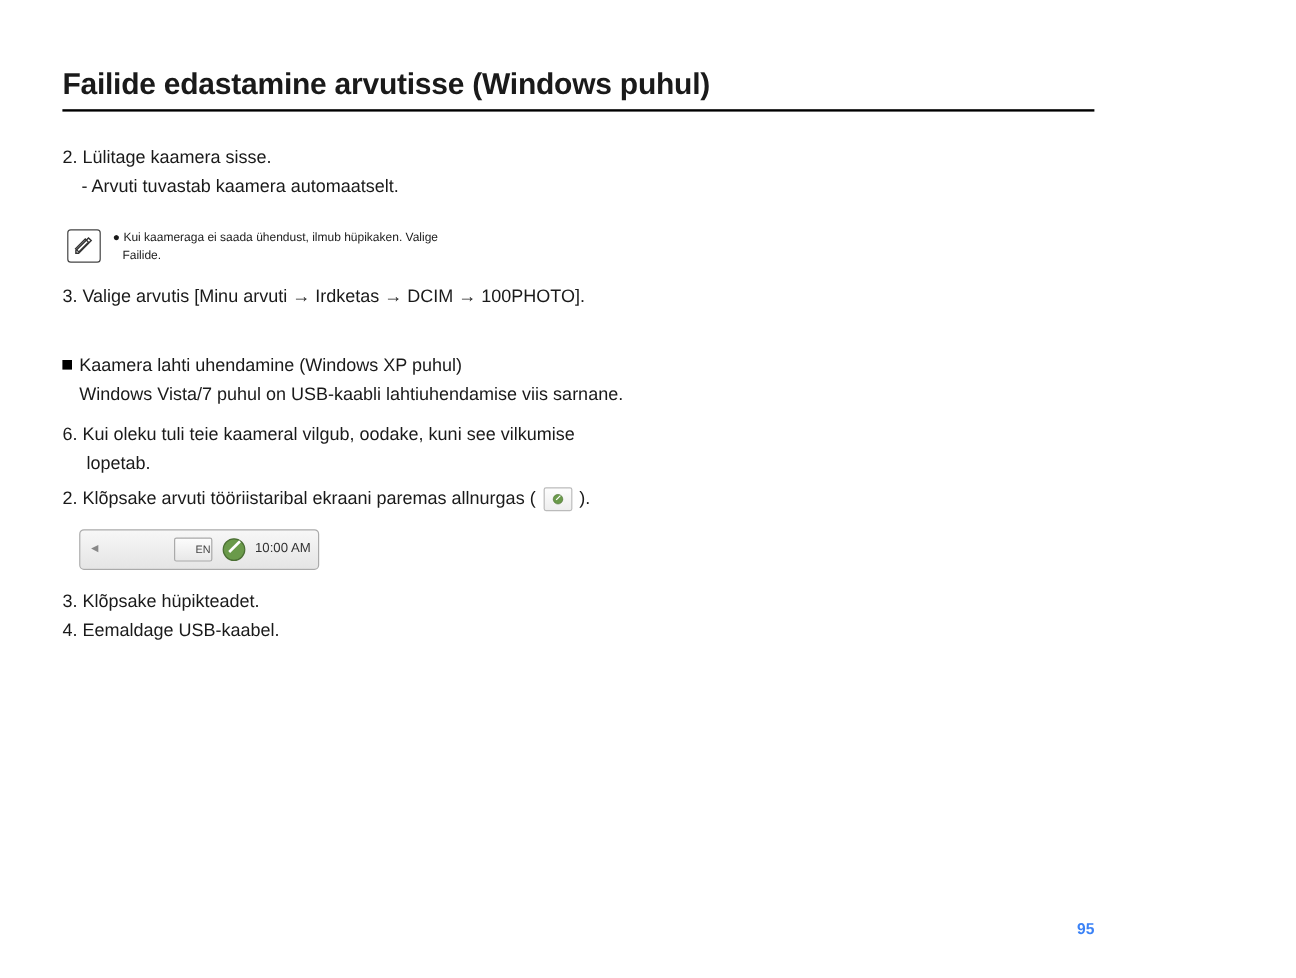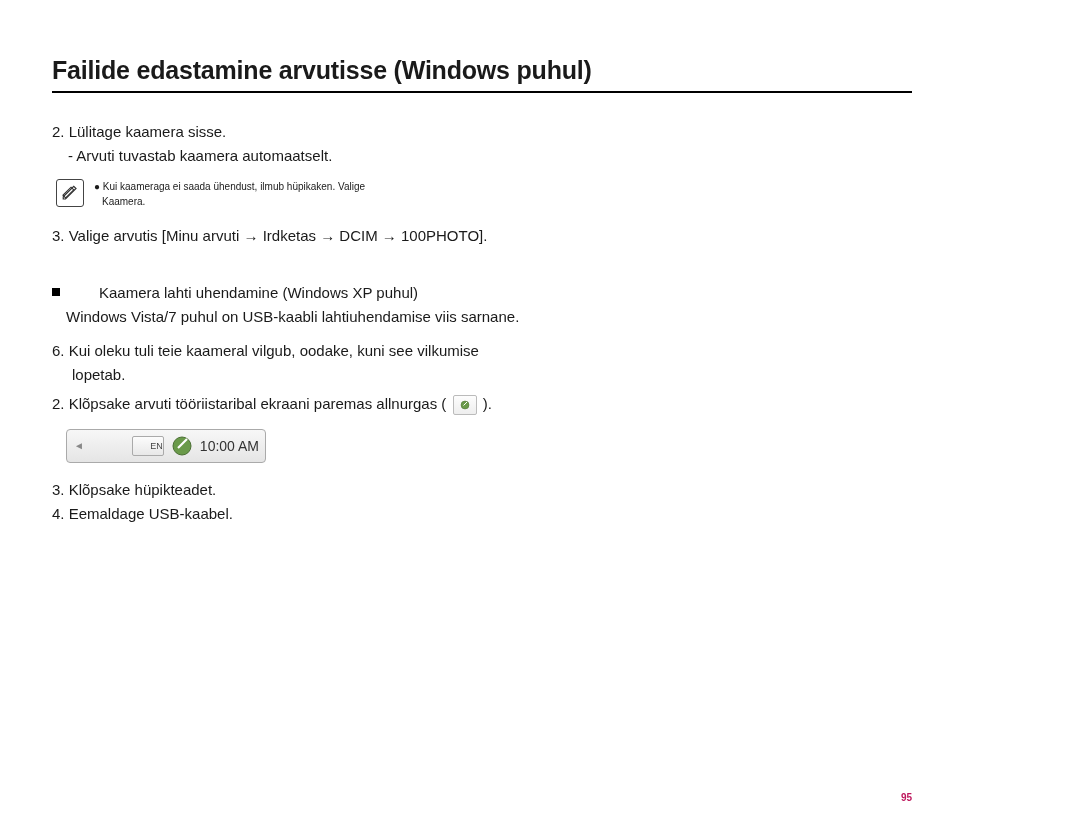--- a/index.html
+++ b/index.html
@@ -37,27 +37,26 @@
     line-height: 1.45;
   }
   .step {
     text-indent: -20px;
     padding-left: 20px;
     margin-bottom: 2px;
   }
   .substep {
     padding-left: 26px;
     text-indent: -10px;
-    margin-bottom: 12px;
+    margin-bottom: 24px;
   }
   .subhead {
     display: flex;
     align-items: flex-start;
     margin-bottom: 2px;
-    gap: 33px;
   }
   .black-square {
     display: inline-block;
     width: 8px;
     height: 8px;
     background: #000;
     margin-top: 6px;
     margin-right: 6px;
     flex: 0 0 auto;
   }
@@ -146,30 +145,30 @@
   }
   .taskbar .usb {
     width: 24px;
     height: 24px;
     margin: 0 6px;
     display: flex;
     align-items: center;
     justify-content: center;
   }
   .taskbar .time {
-    font-size: 14px;
+    font-size: 11px;
     color: #333;
   }
   .page-num {
     position: absolute;
-    bottom: 12px;
+    bottom: 34px;
     right: 52px;
-    font-size: 10px;
+    font-size: 13px;
     font-weight: bold;
-    color: #be185d;
+    color: #3b82f6;
   }
 </style>
 </head>
 <body>
 
 <div class="page">
 
   <div class="title">Failide edastamine arvutisse (Windows puhul)</div>
 
   <div class="columns">
@@ -180,21 +179,21 @@
 
       <div class="note-box">
         <div class="note-icon">
           <svg viewBox="0 0 24 24" fill="none" stroke="#333" stroke-width="1.6">
             <path d="M4 20 L16 8 L20 12 L8 24 Z" transform="translate(-1,-3) scale(0.9)"></path>
             <path d="M3 20 L3 17 L17 3 L20 6 L6 20 Z"></path>
           </svg>
         </div>
         <div class="note-text">
           <div class="bullet-line">● Kui kaameraga ei saada ühendust, ilmub hüpikaken. Valige</div>
-          <div style="padding-left:8px">Kaamera.</div>
+          <div style="padding-left:8px">Failide.</div>
         </div>
       </div>
 
       <div class="step">3. Valige arvutis [Minu arvuti → Irdketas → DCIM → 100PHOTO].</div>
     </div>
 
     <div class="col">
       <div class="subhead">
         <span class="black-square"></span>
         <span>Kaamera lahti uhendamine (Windows XP puhul)</span>

